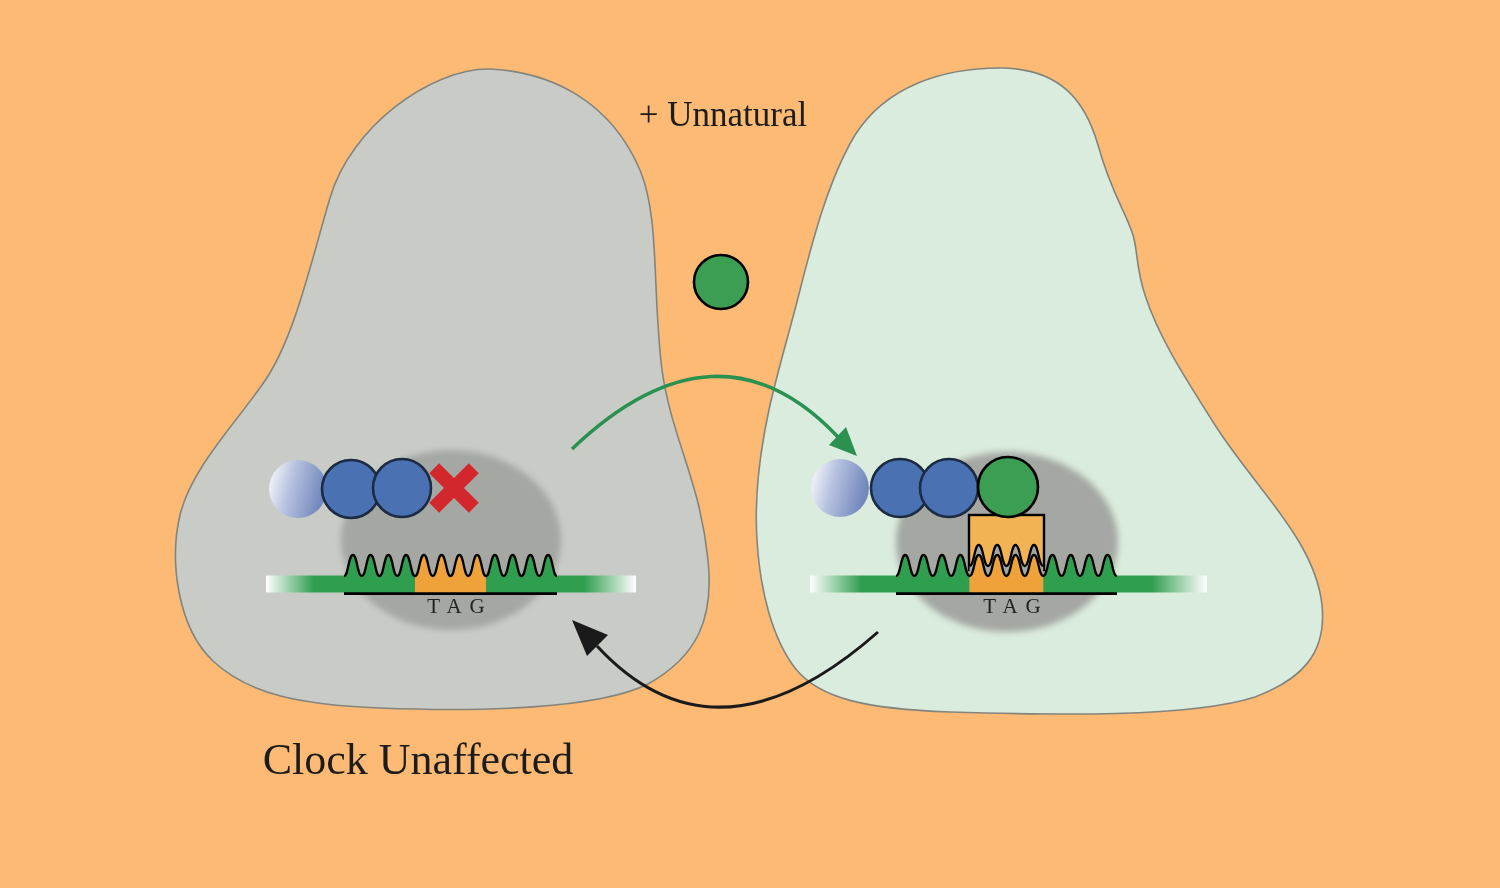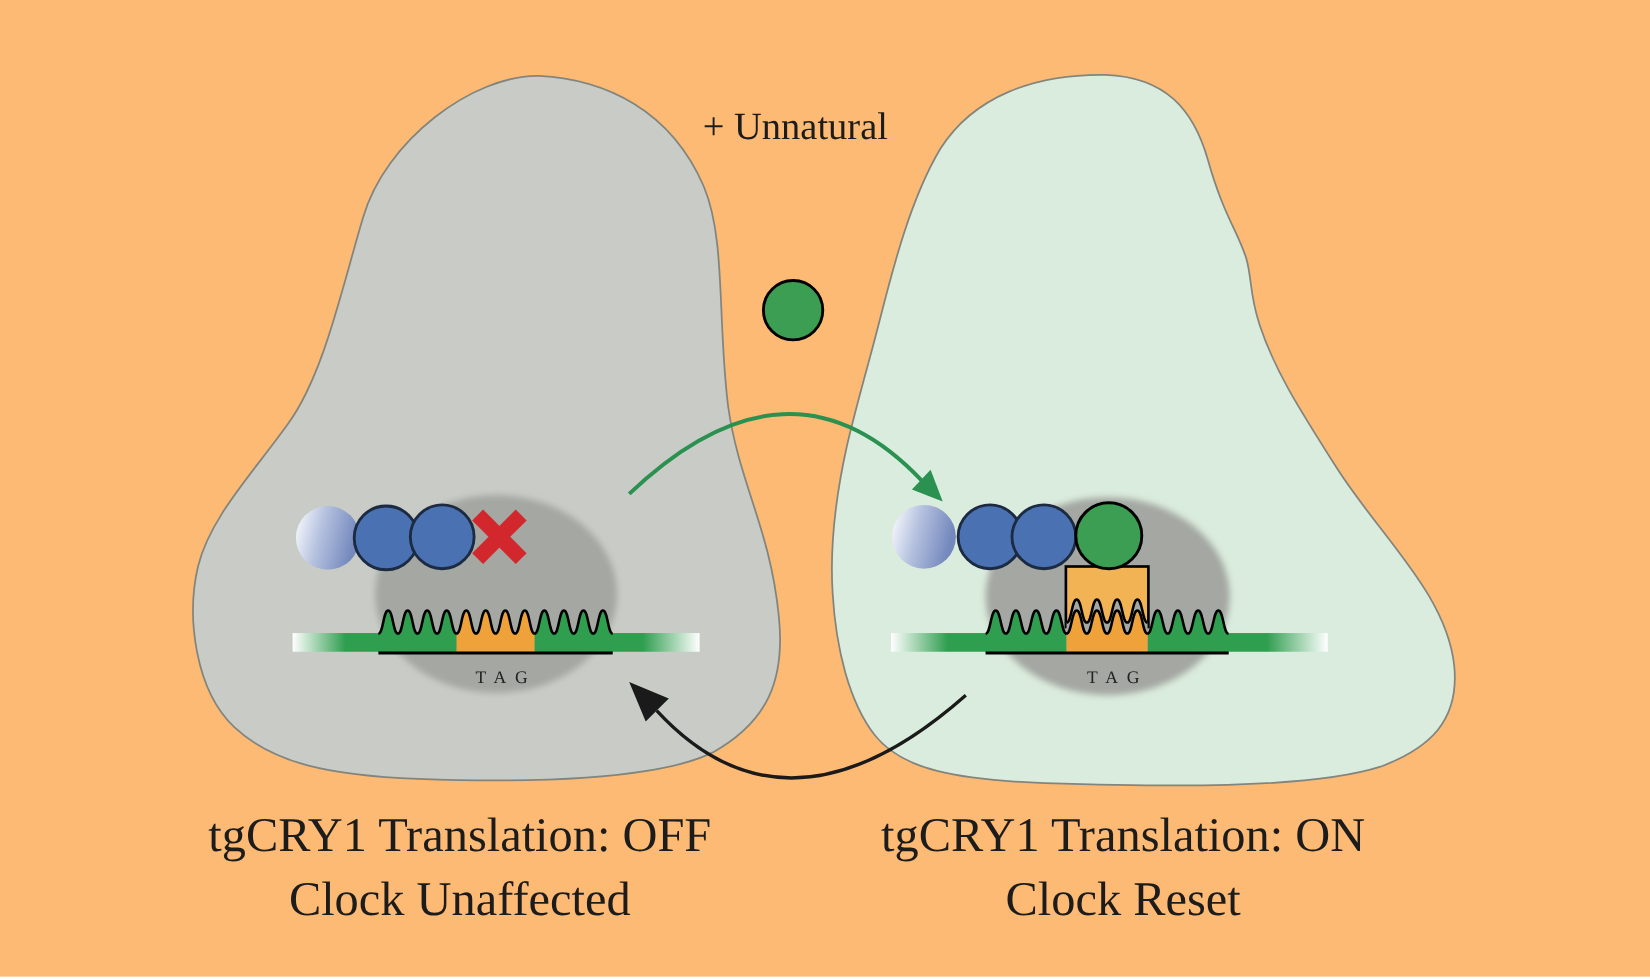--- a/index.html
+++ b/index.html
@@ -24,21 +24,21 @@
   .aa-blue{fill:var(--amino-blue);stroke:var(--amino-blue-outline);stroke-width:2.6;}
   .aa-green{fill:var(--uaa-green);stroke:#000;stroke-width:2.6;}
   .aa-fade{stroke:none;}
   .x-red{fill:var(--x-red);}
   .arrow-green{fill:none;stroke:var(--arrow-green);stroke-width:3.6;}
   .head-green{fill:var(--arrow-green);}
   .arrow-black{fill:none;stroke:#1a1a1a;stroke-width:3;}
   .head-black{fill:#1a1a1a;}
   .label{position:absolute;text-align:center;color:var(--ink);}
   .center-label{left:583px;top:90px;width:280px;font-size:35px;line-height:50px;font-weight:400;}
-  .tag{font-size:16px;letter-spacing:8px;top:608px;width:140px;color:#222;}
+  .tag{font-size:21px;letter-spacing:8px;top:594px;width:140px;color:#222;}
   .tag-left{left:390px;}
   .tag-right{left:946px;}
   .caption{top:731px;width:556px;font-size:44px;line-height:58px;}
   .caption-left{left:140px;}
   .caption-right{left:743px;}
 </style>
 </head>
 <body>
 
 <div class="stage">
@@ -129,21 +129,16 @@
   </svg>
 
   <div class="label center-label">
     <div>+ Unnatural</div>
   </div>
 
   <div class="label tag tag-left">TAG</div>
   <div class="label tag tag-right">TAG</div>
 
   <div class="label caption caption-left">
-    <div>tgCRY1 Translation: OFF</div>
     <div>Clock Unaffected</div>
-  </div>
-  <div class="label caption caption-right">
-    <div>tgCRY1 Translation: ON</div>
-    <div>Clock Reset</div>
   </div>
 
 </div>
 
 </body></html>

